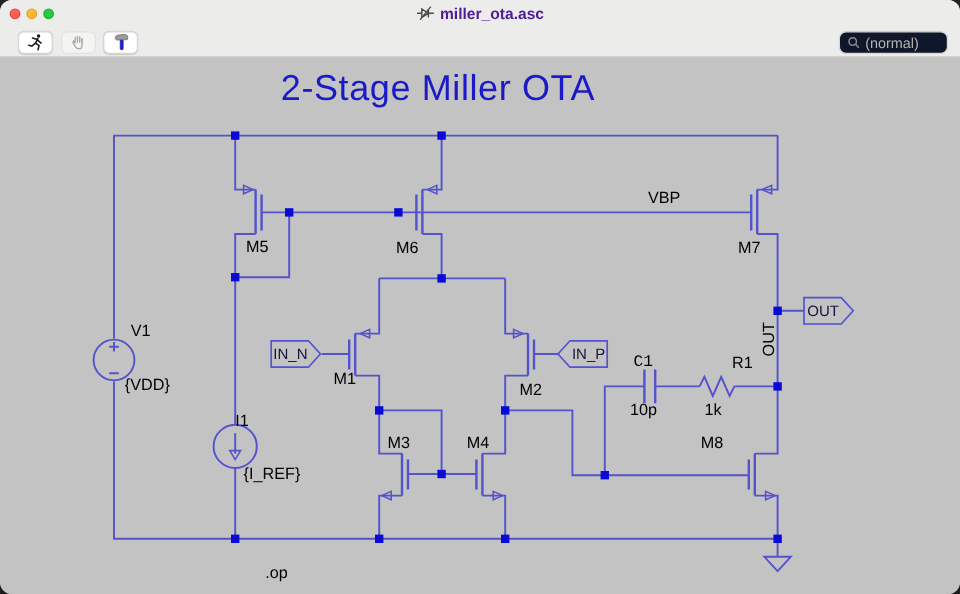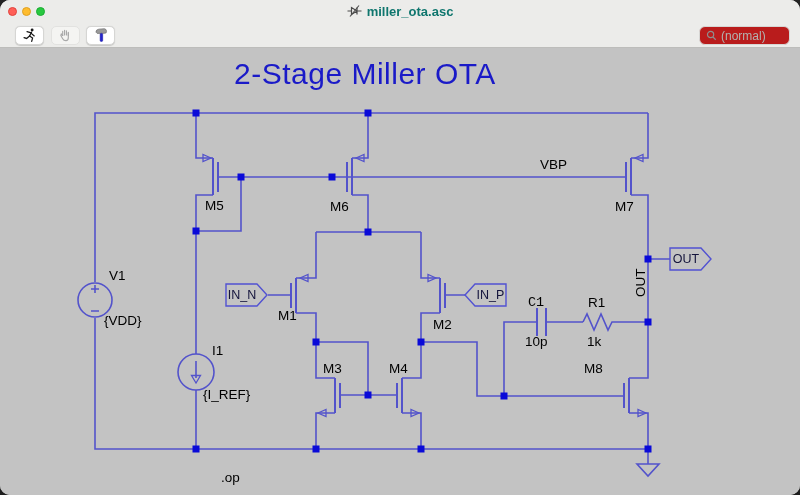--- a/index.html
+++ b/index.html
@@ -14,27 +14,27 @@
     background:var(--canvas_bg);box-shadow:0 10px 30px rgba(0,0,0,.5);}
   
   #chrome{position:absolute;left:0;top:0;width:800px;height:48px;background:var(--chrome_bg);
     border-bottom:1px solid #bdbdbb;z-index:5;}
   .traffic{position:absolute;top:7px;width:9px;height:9px;border-radius:50%;}
   #tl-red{left:8px;background:var(--traffic_red);border:0.5px solid #e0443e;}
   #tl-yellow{left:22px;background:var(--traffic_yellow);border:0.5px solid #dfa023;}
   #tl-green{left:36px;background:var(--traffic_green);border:0.5px solid #1dad33;}
   #titlebar-center{position:absolute;left:0;right:0;top:0;height:22px;display:flex;
     align-items:center;justify-content:center;gap:5px;}
-  #window-title{font-size:13px;font-weight:600;color:#0f766e;}
+  #window-title{font-size:13px;font-weight:600;color:#4c1d95;}
   .tb-btn{position:absolute;top:26px;height:19px;width:29px;border-radius:5px;background:#fff;
     border:1px solid #d6d6d4;box-shadow:0 0.5px 1px rgba(0,0,0,.15);display:flex;
     align-items:center;justify-content:center;}
   .tb-btn.disabled{background:#f4f4f2;border-color:#e2e2e0;box-shadow:none;}
   #btn-run{left:15px;} #btn-pan{left:51px;} #btn-control{left:86px;}
-  #searchbox{position:absolute;top:26px;right:10px;width:91px;height:19px;background:#b91c1c;
+  #searchbox{position:absolute;top:26px;right:10px;width:91px;height:19px;background:#0f172a;
     border:1px solid #d6d6d4;border-radius:6px;display:flex;align-items:center;gap:4px;
     padding:0 6px;}
   #search-placeholder{font-size:12px;color:var(--placeholder);}
   
   #canvas{position:absolute;inset:0;background:var(--canvas_bg);z-index:1;}
   #schsvg{position:absolute;left:0;top:0;z-index:2;}
   #schsvg .w{stroke:var(--wire);stroke-width:1.6;fill:none;}
   #schsvg .plate{stroke:var(--wire);stroke-width:2;fill:none;}
   #schsvg .arrow{stroke:var(--wire);stroke-width:1.3;fill:none;}
   #schsvg .dot{fill:var(--junction);}
@@ -148,25 +148,25 @@
   <div class="lbl" style="left:330px;top:199px;">M6</div>
   <div class="lbl" style="left:615px;top:199px;">M7</div>
   <div class="lbl" style="left:278px;top:308px;">M1</div>
   <div class="lbl" style="left:433px;top:317px;">M2</div>
   <div class="lbl" style="left:323px;top:361px;">M3</div>
   <div class="lbl" style="left:389px;top:361px;">M4</div>
   <div class="lbl" style="left:584px;top:361px;">M8</div>
 
   <div class="lbl" style="left:109px;top:268px;">V1</div>
   <div class="lbl" style="left:104px;top:313px;">{VDD}</div>
-  <div class="lbl" style="left:212px;top:343px;">I1</div>
+  <div class="lbl" style="left:196px;top:343px;">I1</div>
   <div class="lbl" style="left:203px;top:387px;">{I_REF}</div>
   <div class="lbl" style="left:528px;top:295px;font-family:Liberation Mono, monospace;">C1</div>
   <div class="lbl" style="left:525px;top:334px;">10p</div>
-  <div class="lbl" style="left:588px;top:295px;">R1</div>
+  <div class="lbl" style="left:610px;top:295px;">R1</div>
   <div class="lbl" style="left:587px;top:334px;">1k</div>
 
   <div class="lbl" style="left:540px;top:157px;">VBP</div>
   <div id="out-netlabel">OUT</div>
   <div class="lbl" style="left:221px;top:470px;">.op</div>
 
   <div class="portlbl" style="left:226px;top:288px;width:32px;text-align:center;">IN_N</div>
   <div class="portlbl" style="left:474px;top:288px;width:33px;">IN_P</div>
   <div class="portlbl" style="left:670px;top:252px;width:32px;">OUT</div>
 

